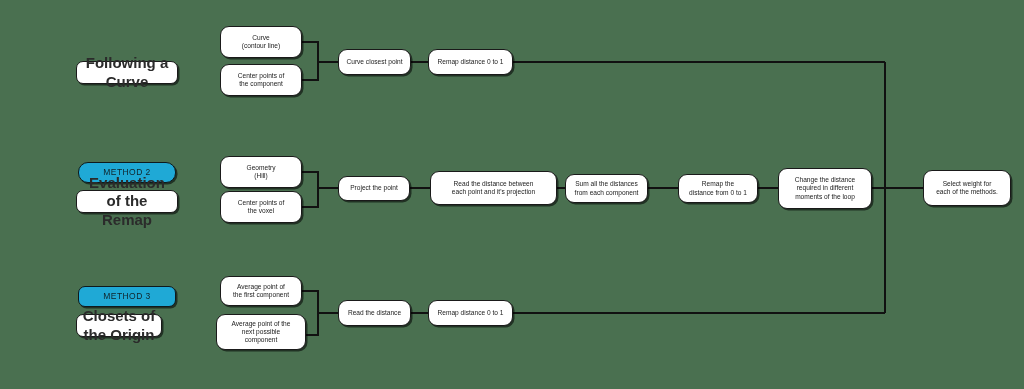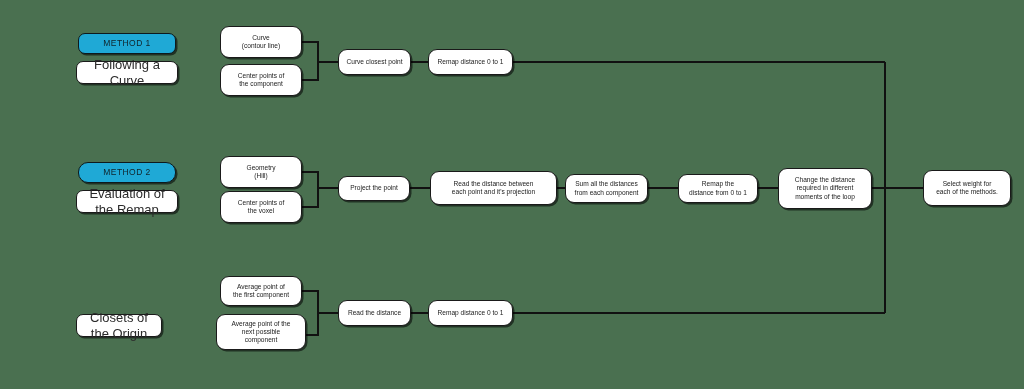--- a/index.html
+++ b/index.html
@@ -52,22 +52,23 @@
   .method-chip {
     background: #1fa9d6;
     border: 1.6px solid #0e1a1d;
     border-radius: 7px;
     font-size: 8.5px;
     letter-spacing: 0.45px;
     color: #10242b;
   }
   .method-name {
     border-radius: 7px;
-    font-size: 13px;
+    font-size: 15px;
     color: #2b2b2b;
+    font-weight: bold;
   }
   .io-node   { font-size: 6.6px; }
   .step-node { font-size: 6.6px; }
   .final-node{ font-size: 6.6px; }
 </style>
 </head>
 <body>
 
 <div id="canvas">
 
@@ -98,23 +99,20 @@
       <path d="M318,313 L338,313"></path>
       <path d="M411,313 L428,313"></path>
       <path d="M513,313 L885,313"></path>
 
       <path d="M885,62 L885,313"></path>
       <path d="M885,188 L923,188"></path>
 
     </g>
   </svg>
 
-  <div class="node method-chip" style="left:78px; top:33px; width:98px; height:21px;">
-    <span>METHOD 1</span>
-  </div>
   <div class="node method-name" style="left:76px; top:61px; width:102px; height:23px;">
     <span>Following a Curve</span>
   </div>
 
   <div class="node io-node" style="left:220px; top:26px; width:82px; height:32px;">
     <span>Curve
 (contour line)</span>
   </div>
   <div class="node io-node" style="left:220px; top:64px; width:82px; height:32px;">
     <span>Center points of
@@ -158,20 +156,23 @@
   <div class="node step-node" style="left:678px; top:174px; width:80px; height:29px;">
     <span>Remap the
 distance from 0 to 1</span>
   </div>
   <div class="node step-node" style="left:778px; top:168px; width:94px; height:41px;">
     <span>Change the distance
 required in different
 moments of the loop</span>
   </div>
 
+  <div class="node method-chip" style="left:78px; top:286px; width:98px; height:21px;">
+    <span>METHOD 3</span>
+  </div>
   <div class="node method-name" style="left:76px; top:314px; width:86px; height:23px;">
     <span>Closets of the Origin</span>
   </div>
 
   <div class="node io-node" style="left:220px; top:276px; width:82px; height:30px;">
     <span>Average point of
 the first component</span>
   </div>
   <div class="node io-node" style="left:216px; top:314px; width:90px; height:36px;">
     <span>Average point of the

